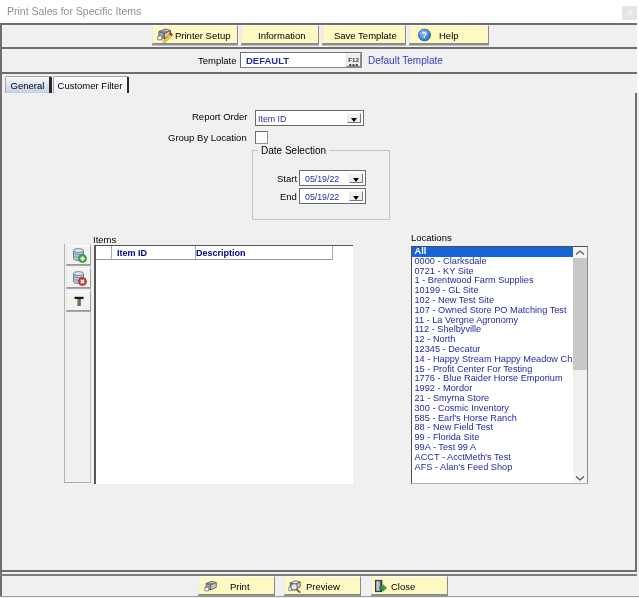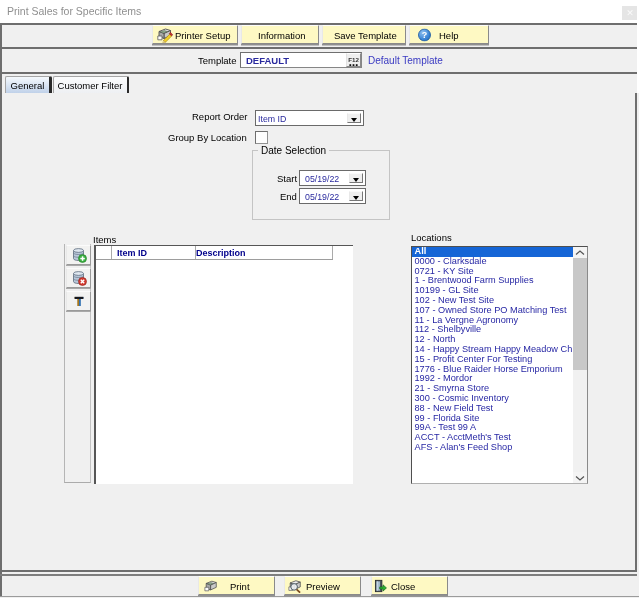--- a/index.html
+++ b/index.html
@@ -204,26 +204,28 @@
       <div class="li sel">All</div>
       <div class="li">0000 - Clarksdale</div>
       <div class="li">0721 - KY Site</div>
       <div class="li">1 - Brentwood Farm Supplies</div>
       <div class="li">10199 - GL Site</div>
       <div class="li">102 - New Test Site</div>
       <div class="li">107 - Owned Store PO Matching Test</div>
       <div class="li">11 - La Vergne Agronomy</div>
       <div class="li">112 - Shelbyville</div>
       <div class="li">12 - North</div>
+      <div class="li">12345 - Decatur</div>
       <div class="li">14 - Happy Stream Happy Meadow Ch</div>
       <div class="li">15 - Profit Center For Testing</div>
       <div class="li">1776 - Blue Raider Horse Emporium</div>
       <div class="li">1992 - Mordor</div>
       <div class="li">21 - Smyrna Store</div>
       <div class="li">300 - Cosmic Inventory</div>
+      <div class="li">585 - Earl's Horse Ranch</div>
       <div class="li">88 - New Field Test</div>
       <div class="li">99 - Florida Site</div>
       <div class="li">99A - Test 99 A</div>
       <div class="li">ACCT - AcctMeth's Test</div>
       <div class="li">AFS - Alan's Feed Shop</div>
     </div>
     <div id="sbar">
       <div id="sthumb"></div>
       <div class="sbtn2" style="top:0;">
         <svg width="10" height="6" viewBox="0 0 10 6">

